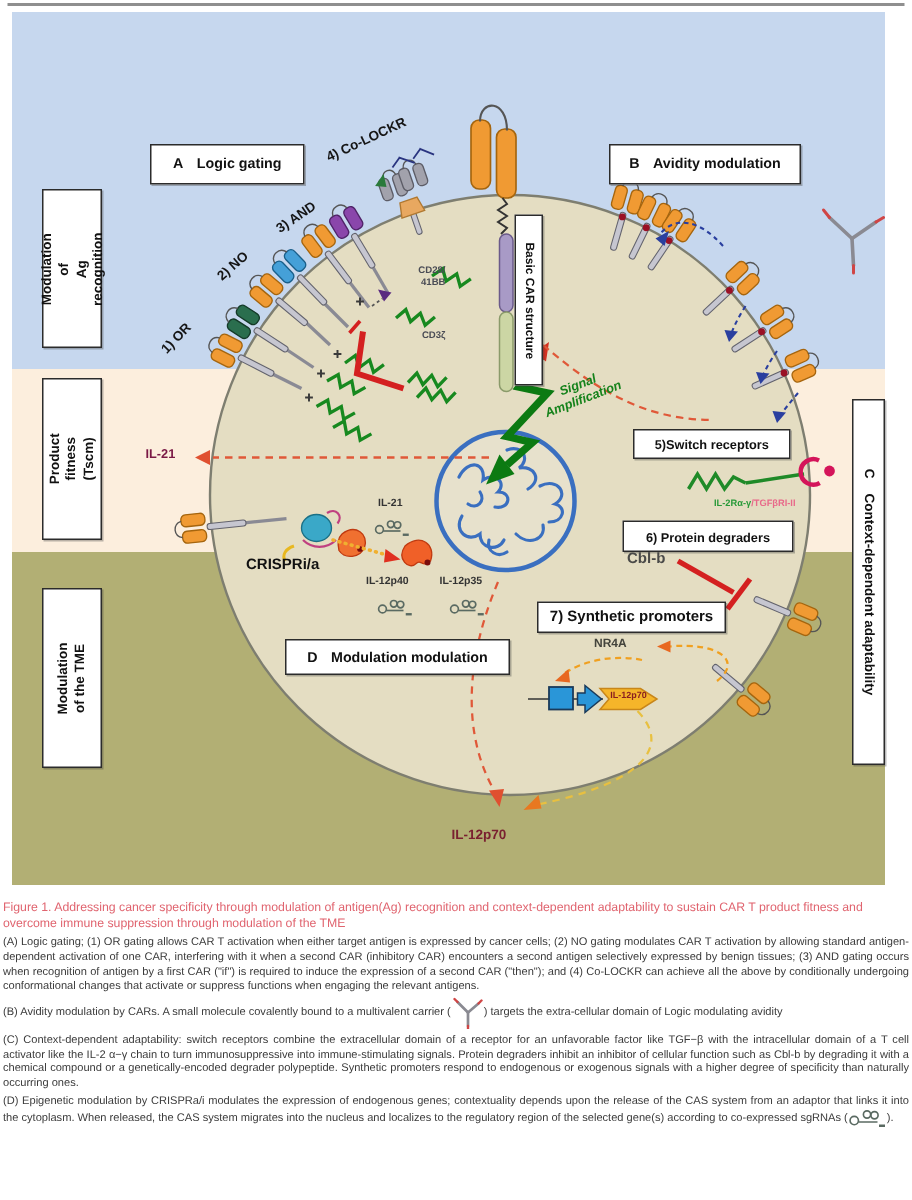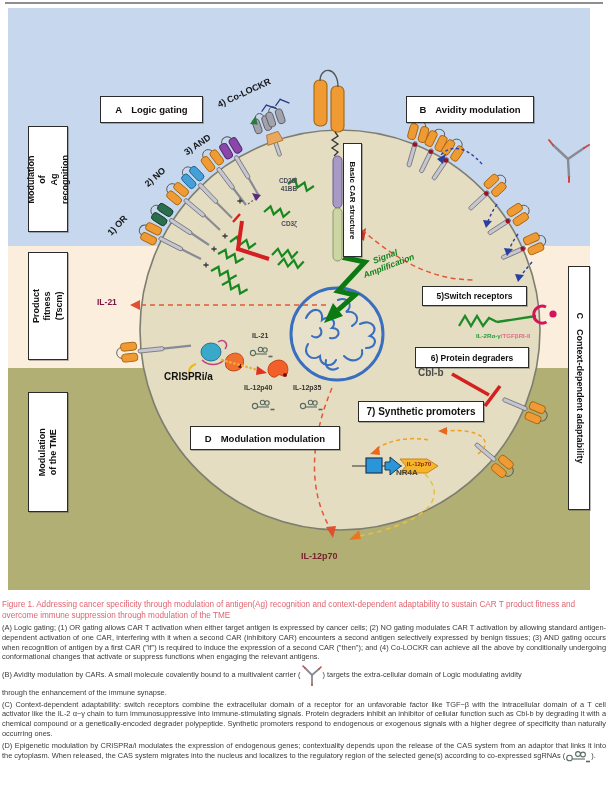--- a/index.html
+++ b/index.html
@@ -328,41 +328,40 @@
 
     <div class="molecule" style="left:89px;top:289px;font-size:8.5px;color:#7a1845;">IL-21</div>
     <div class="molecule" style="left:146px;top:363px;font-size:10px;color:#111;margin-left:10px;">CRISPRi/a</div>
     <div class="molecule" style="left:244px;top:324px;font-size:7px;color:#333;">IL-21</div>
     <div class="molecule" style="left:236px;top:376px;font-size:7px;color:#333;">IL-12p40</div>
     <div class="molecule" style="left:285px;top:376px;font-size:7px;color:#333;">IL-12p35</div>
     <div class="molecule" style="left:468px;top:324px;font-size:6.2px;">
       <span style="color:#2a9a3a;">IL-2Rα-γ</span><span style="color:#e86a8a;">/TGFβRI-II</span>
     </div>
     <div class="molecule" style="left:410px;top:359px;font-size:10px;color:#4a4a48;">Cbl-b</div>
-    <div class="molecule" style="left:388px;top:416px;font-size:8px;color:#44443c;margin-top:44px;">NR4A</div>
+    <div class="molecule" style="left:388px;top:416px;font-size:8px;color:#44443c;">NR4A</div>
     <div class="molecule" style="left:394px;top:453px;width:34px;font-size:6px;color:#8a2020;text-align:center;">IL-12p70</div>
     <div class="molecule" style="left:293px;top:543px;font-size:9px;color:#7a2030;">IL-12p70</div>
   </div>
 
   <div class="caption">
     <p class="cap-title">Figure 1.  Addressing cancer specificity through modulation of antigen(Ag) recognition and context-dependent adaptability to sustain CAR T product fitness and overcome immune suppression through modulation of the TME</p>
     <p class="cap-body">(A) Logic gating; (1) OR gating allows CAR T activation when either target antigen is expressed by cancer cells; (2) NO gating modulates CAR T activation by allowing standard antigen-dependent activation of one CAR, interfering with it when a second CAR (inhibitory CAR) encounters a second antigen selectively expressed by benign tissues; (3) AND gating occurs when recognition of antigen by a first CAR ("if") is required to induce the expression of a second CAR ("then"); and (4) Co-LOCKR can achieve all the above by conditionally undergoing conformational changes that activate or suppress functions when engaging the relevant antigens.</p>
     <p class="cap-body"><span>(B) Avidity modulation by CARs. A small molecule covalently bound to a multivalent carrier (</span><svg class="inline-ic" width="20" height="22" viewBox="0 0 20 22">
         <g stroke="#8a8a92" stroke-width="1.8" stroke-linecap="round" fill="none">
           <line x1="10" y1="11" x2="3" y2="4"></line>
             <line x1="10" y1="11" x2="17" y2="5"></line>
           <line x1="10" y1="11" x2="10" y2="20"></line>
         </g>
         <g stroke="#d04545" stroke-width="1.6" stroke-linecap="round">
           <line x1="3" y1="4" x2="1" y2="2"></line>
             <line x1="17" y1="5" x2="19" y2="3"></line>
           <line x1="10" y1="20" x2="10" y2="22"></line>
         </g>
         </svg><span>) targets the extra-cellular domain of Logic modulating avidity</span></p>
-    <p class="cap-body">through the enhancement of the immune synapse.</p>
     <p class="cap-body">(C) Context-dependent adaptability: switch receptors combine the extracellular domain of a receptor for an unfavorable factor like TGF−β with the intracellular domain of a T cell activator like the IL-2 α−γ chain to turn immunosuppressive into immune-stimulating signals. Protein degraders inhibit an inhibitor of cellular function such as Cbl-b by degrading it with a chemical compound or a genetically-encoded degrader polypeptide. Synthetic promoters respond to endogenous or exogenous signals with a higher degree of specificity than naturally occurring ones.</p>
     <p class="cap-body"><span>(D) Epigenetic modulation by CRISPRa/i modulates the expression of endogenous genes; contextuality depends upon the release of the CAS system from an adaptor that links it into the cytoplasm. When released, the CAS system migrates into the nucleus and localizes to the regulatory region of the selected gene(s) according to co-expressed sgRNAs (</span><svg class="inline-ic" width="24" height="13" viewBox="0 0 24 13">
         <g fill="none" stroke="#5a6a62" stroke-width="1.1">
           <circle cx="3.5" cy="8" r="2.8"></circle>
             <path d="M 6.5,9 H 19"></path>
           <circle cx="12" cy="4" r="2.4"></circle>
             <circle cx="17" cy="4.5" r="2.4"></circle>
           <path d="M 20,11.5 h 4" stroke-width="1.6"></path>
         </g>
         </svg><span>).</span></p>

